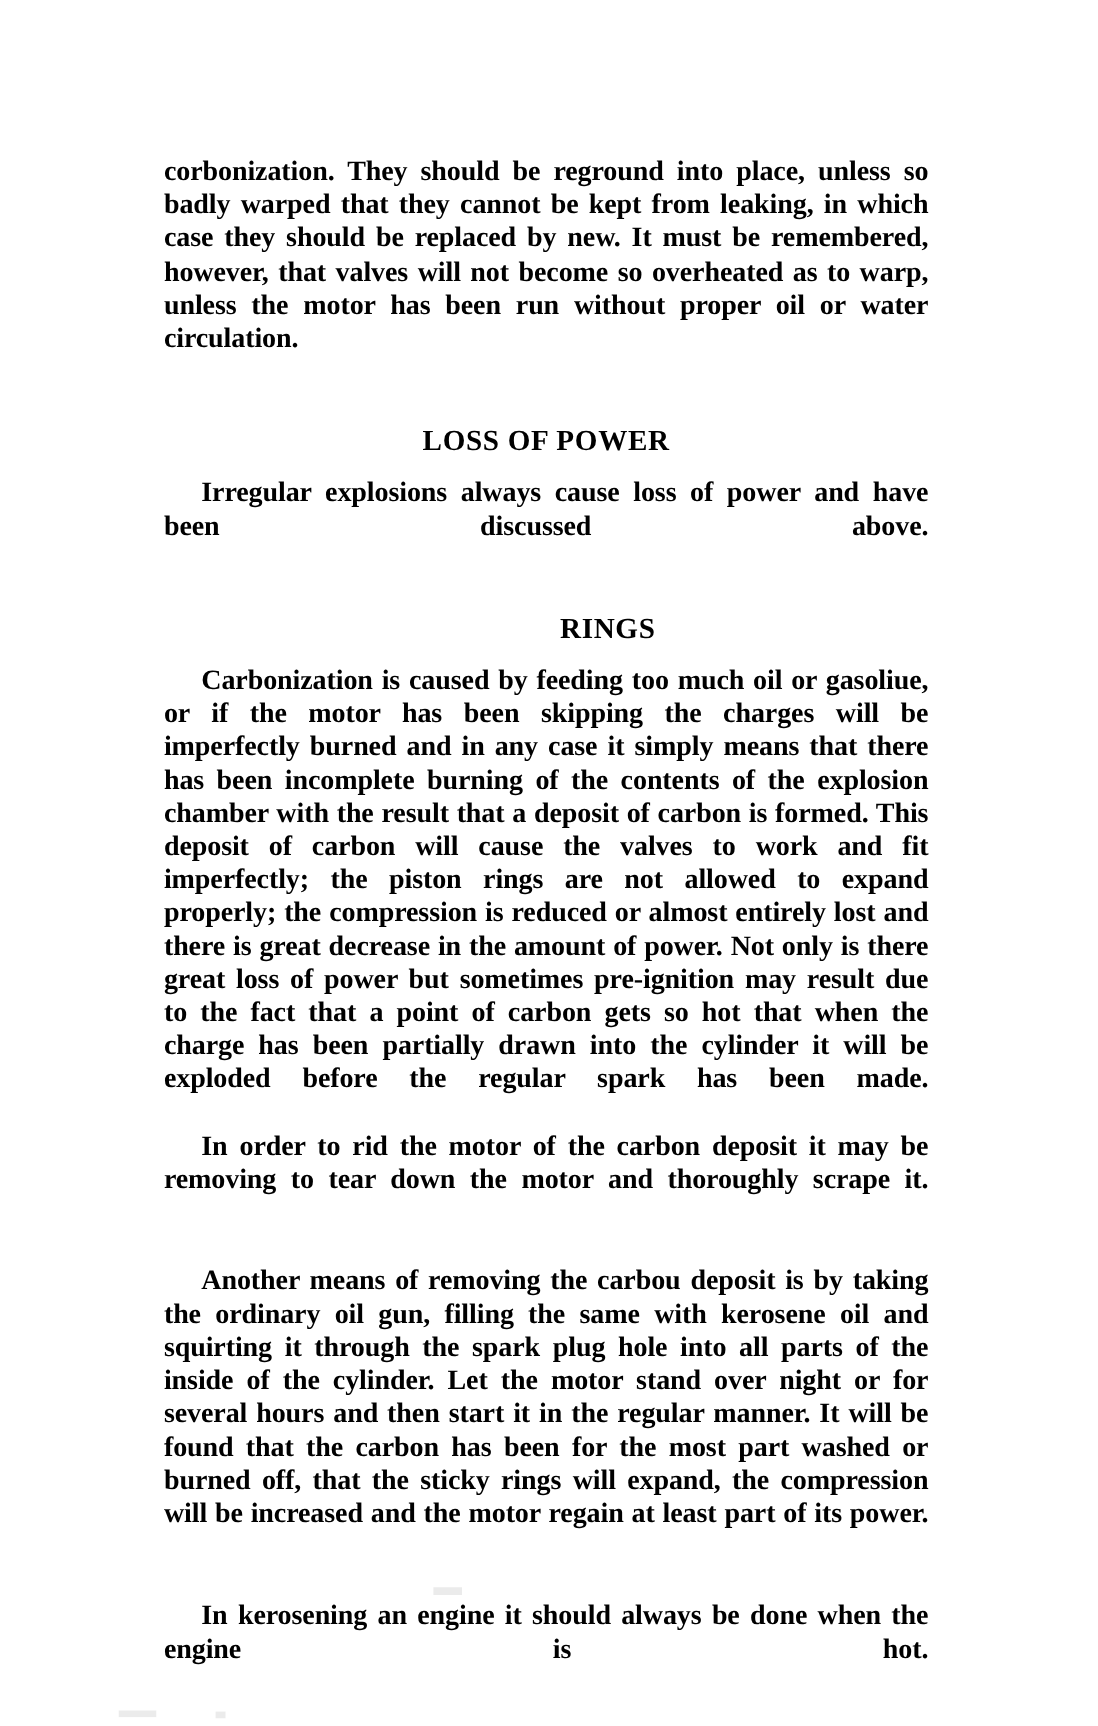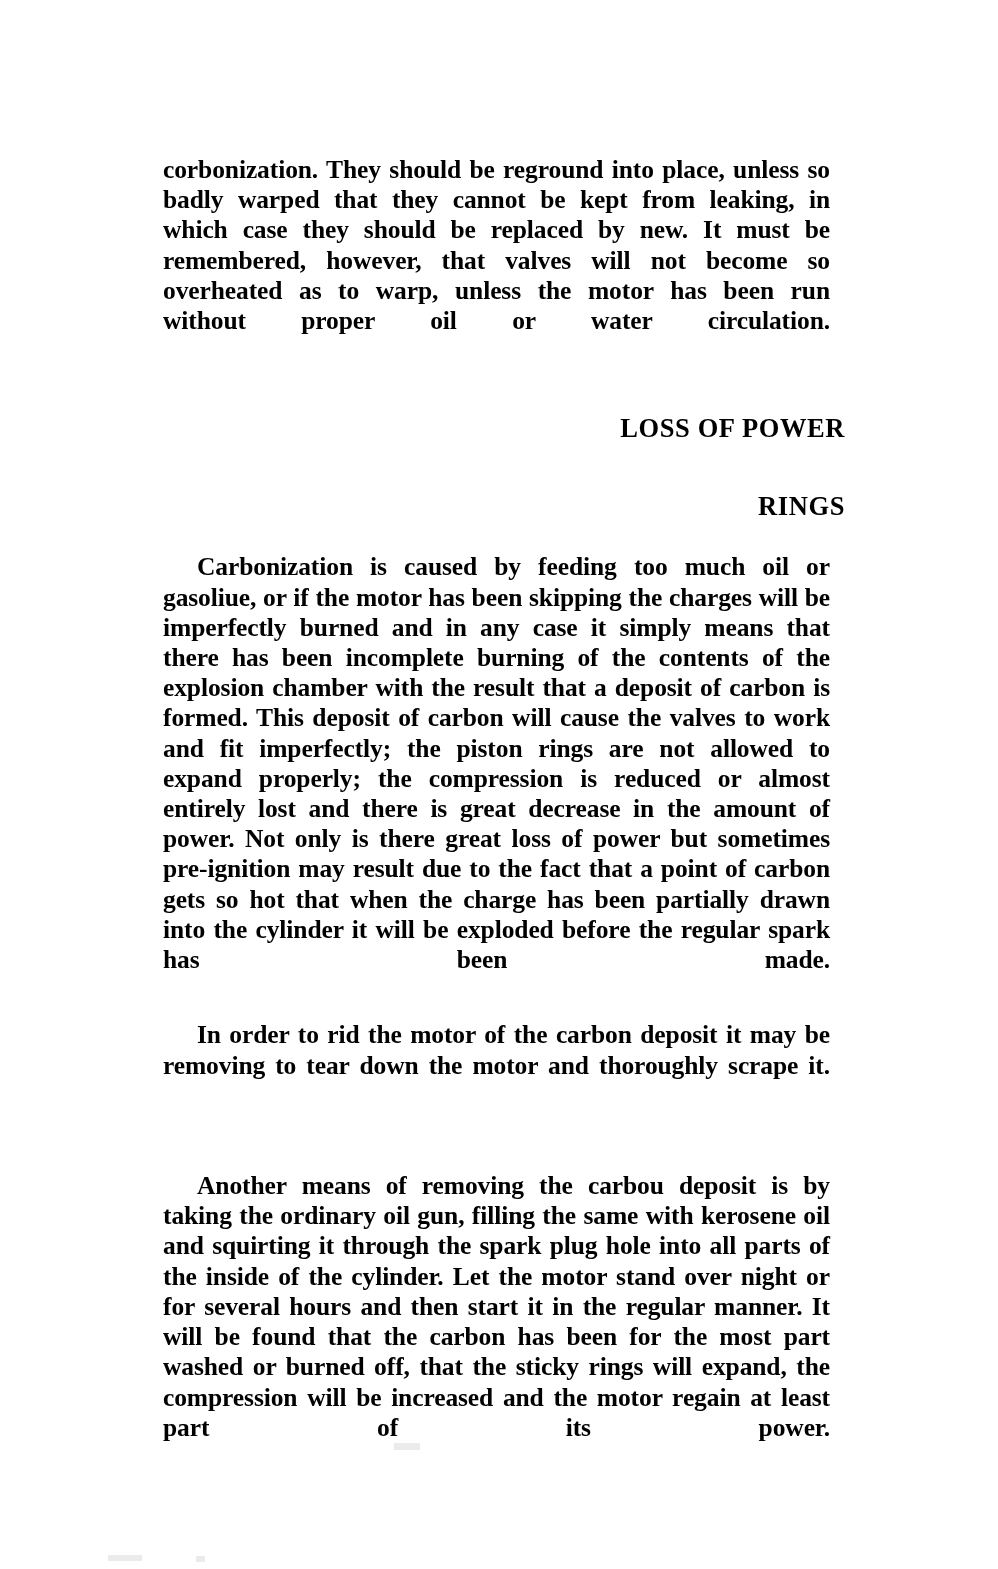--- a/index.html
+++ b/index.html
@@ -23,21 +23,21 @@
   
   #column {
     position: absolute;
     left: 148px;
     top: 140px;
     width: 697px;
   }
 
   
   .para {
-    margin: 15px;
+    margin: 1px;
     font-size: 25.5px;
     line-height: 30.2px;
     text-align: justify;
     text-justify: inter-word;
     font-weight: 700;
     letter-spacing: -0.1px;
     word-spacing: 0.5px;
     -webkit-font-smoothing: none;
   }
   .para.indent {
@@ -53,21 +53,21 @@
     width: 100%;
   }
 
   
   .heading {
     margin: 0;
     font-size: 26.5px;
     line-height: 32px;
     font-weight: 700;
     letter-spacing: 0.6px;
-    text-align: right;
+    text-align: center;
     text-indent: 0;
   }
   .heading .cont-line {
     display: block;
     margin-left: 112px;
   }
 
   
   .gap-before-heading { height: 31px; }
   .gap-after-heading  { height: 15px; }
@@ -88,39 +88,41 @@
   <div id="column">
 
     <p class="para flush">corbonization.  They should be reground into place, unless so badly warped that they cannot be kept from leaking, in which case they should be replaced by new.  It must be remembered, however, that valves will not become so overheated as to warp, unless the motor has been run without proper oil or water circulation.</p>
 
     <div class="gap-before-heading"></div>
 
     <h2 class="heading">LOSS OF POWER</h2>
 
     <div class="gap-after-heading"></div>
 
+    <p class="para indent">Irregular explosions always cause loss of power and have been discussed above.</p>
 
     <div class="gap-before-heading"></div>
 
     <h2 class="heading">
       <span class="cont-line">RINGS</span>
     </h2>
 
     <div class="gap-after-heading"></div>
 
     <p class="para indent">Carbonization is caused by feeding too much oil or gasoliue, or if the motor has been skipping the charges will be imperfectly burned and in any case it simply means that there has been incomplete burning of the contents of the explosion chamber with the result that a deposit of carbon is formed.  This deposit of carbon will cause the valves to work and fit imperfectly; the piston rings are not allowed to expand properly; the compression is reduced or almost entirely lost and there is great decrease in the amount of power. Not only is there great loss of power but sometimes pre-ignition may result due to the fact that a point of carbon gets so hot that when the charge has been partially drawn into the cylinder it will be exploded before the regular spark has been made.</p>
 
     <p class="para indent">In order to rid the motor of the carbon deposit it may be removing to tear down the motor and thoroughly scrape it.</p>
 
     <div class="gap-para-blank"></div>
 
     <p class="para indent">Another means of removing the carbou deposit is by taking the ordinary oil gun, filling the same with kerosene oil and squirting it through the spark plug hole into all parts of the inside of the cylinder.  Let the motor stand over night or for several hours and then start it in the regular manner.  It will be found that the carbon has been for the most part washed or burned off, that the sticky rings will expand, the compression will be increased and the motor regain at least part of its power.</p>
 
     <div class="gap-para-blank"></div>
 
+    <p class="para indent">In kerosening an engine it should always be done when the engine is hot.</p>
 
   </div>
 
   <span class="speckle" style="left:394px; top:1443px; width:26px; height:7px;"></span>
   <span class="speckle" style="left:108px; top:1555px; width:34px; height:6px;"></span>
   <span class="speckle" style="left:196px; top:1556px; width:9px; height:6px;"></span>
 
 </div>
 
 </body></html>

